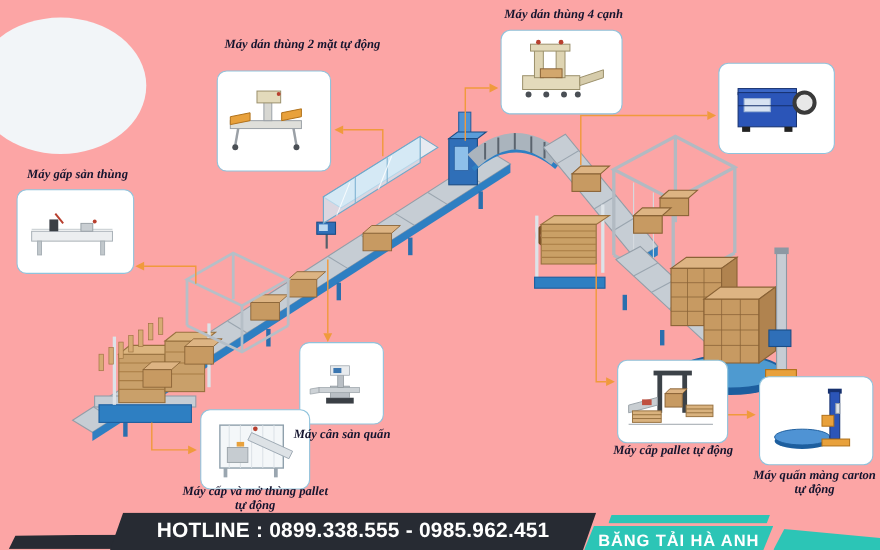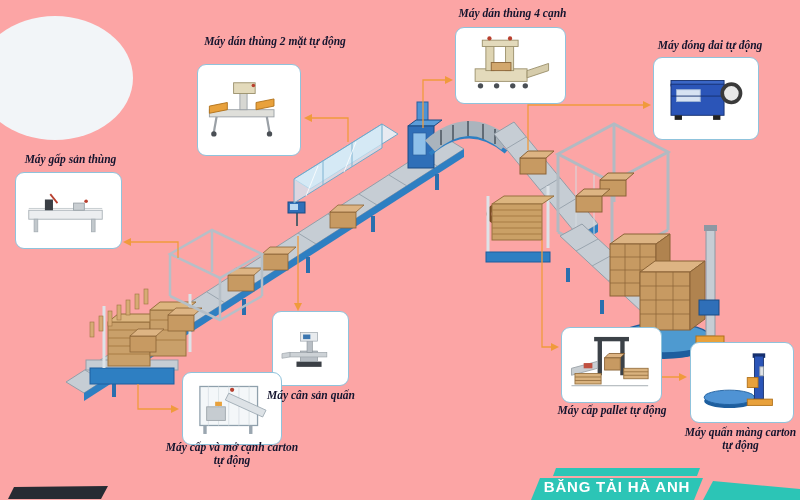--- a/index.html
+++ b/index.html
@@ -36,21 +36,21 @@
   .ft-strip-small{left:8px;top:486px;width:100px;height:13px;background:#272b33;
       clip-path:polygon(6px 1px,100px 0,93px 13px,0 13px);}
   .ft-dark{left:100px;top:466px;width:442px;height:34px;background:#272b33;
       clip-path:polygon(12px 0,442px 0,430px 100%,0 100%);
       display:flex;align-items:center;justify-content:center;}
   .ft-dark span{color:#fff;font-weight:800;font-size:19px;letter-spacing:0.2px;}
   .ft-teal-top{left:553px;top:468px;width:147px;height:8px;background:#2cc5b6;
       clip-path:polygon(3px 0,147px 0,144px 100%,0 100%);}
   .ft-teal{left:531px;top:478px;width:172px;height:22px;background:#2cc5b6;
       clip-path:polygon(9px 0,172px 0,163px 100%,0 100%);
-      display:flex;align-items:flex-start;justify-content:center;}
+      display:flex;align-items:flex-end;justify-content:center;}
   .ft-teal span{color:#fff;font-weight:700;font-size:15px;letter-spacing:0.8px;}
   .ft-teal-right{left:703px;top:481px;width:97px;height:19px;background:#2cc5b6;
       clip-path:polygon(10px 0,97px 8px,97px 19px,0 19px);}
 </style>
 </head>
 <body>
 
 <div id="stage">
 
   <svg id="scene" width="800" height="500" viewBox="0 0 800 500">
@@ -413,35 +413,36 @@
       <rect x="70" y="18" width="4" height="10" fill="#dfe3e7" stroke="#9aa2a8"></rect>
       <rect x="56" y="30" width="12" height="11" fill="#e8a13c" stroke="#b07018"></rect>
       <rect x="56" y="54" width="28" height="7" fill="#e8a13c" stroke="#b07018"></rect>
     </svg>
   </div>
 
   <div class="lb" id="lb-tape4">
     <span>Máy dán thùng 4 cạnh</span></div>
   <div class="lb" id="lb-tape2">
     <span>Máy dán thùng 2 mặt tự động</span></div>
-  <div class="lb" id="lb-strap">
-    <span>Máy đóng đai tự động</span></div>
   <div class="lb" id="lb-fold">
     <span>Máy gấp sản thùng</span></div>
   <div class="lb" id="lb-scale">
     <span>Máy cân sản quấn</span></div>
   <div class="lb" id="lb-erect">
-    <span>Máy cấp và mở cạnh carton</span><br>
+    <span>Máy cấp và mở thùng pallet</span><br>
     <span>tự động</span></div>
   <div class="lb" id="lb-pallet">
     <span>Máy cấp pallet tự động</span></div>
   <div class="lb" id="lb-wrap">
     <span>Máy quấn màng carton</span><br>
     <span>tự động</span></div>
 
   <div class="ft ft-strip-small"></div>
+  <div class="ft ft-dark">
+    <span>HOTLINE : 0899.338.555 - 0985.962.451</span>
+  </div>
   <div class="ft ft-teal-top"></div>
   <div class="ft ft-teal">
     <span>BĂNG TẢI HÀ ANH</span>
   </div>
   <div class="ft ft-teal-right"></div>
 
 </div>
 
 </body></html>

